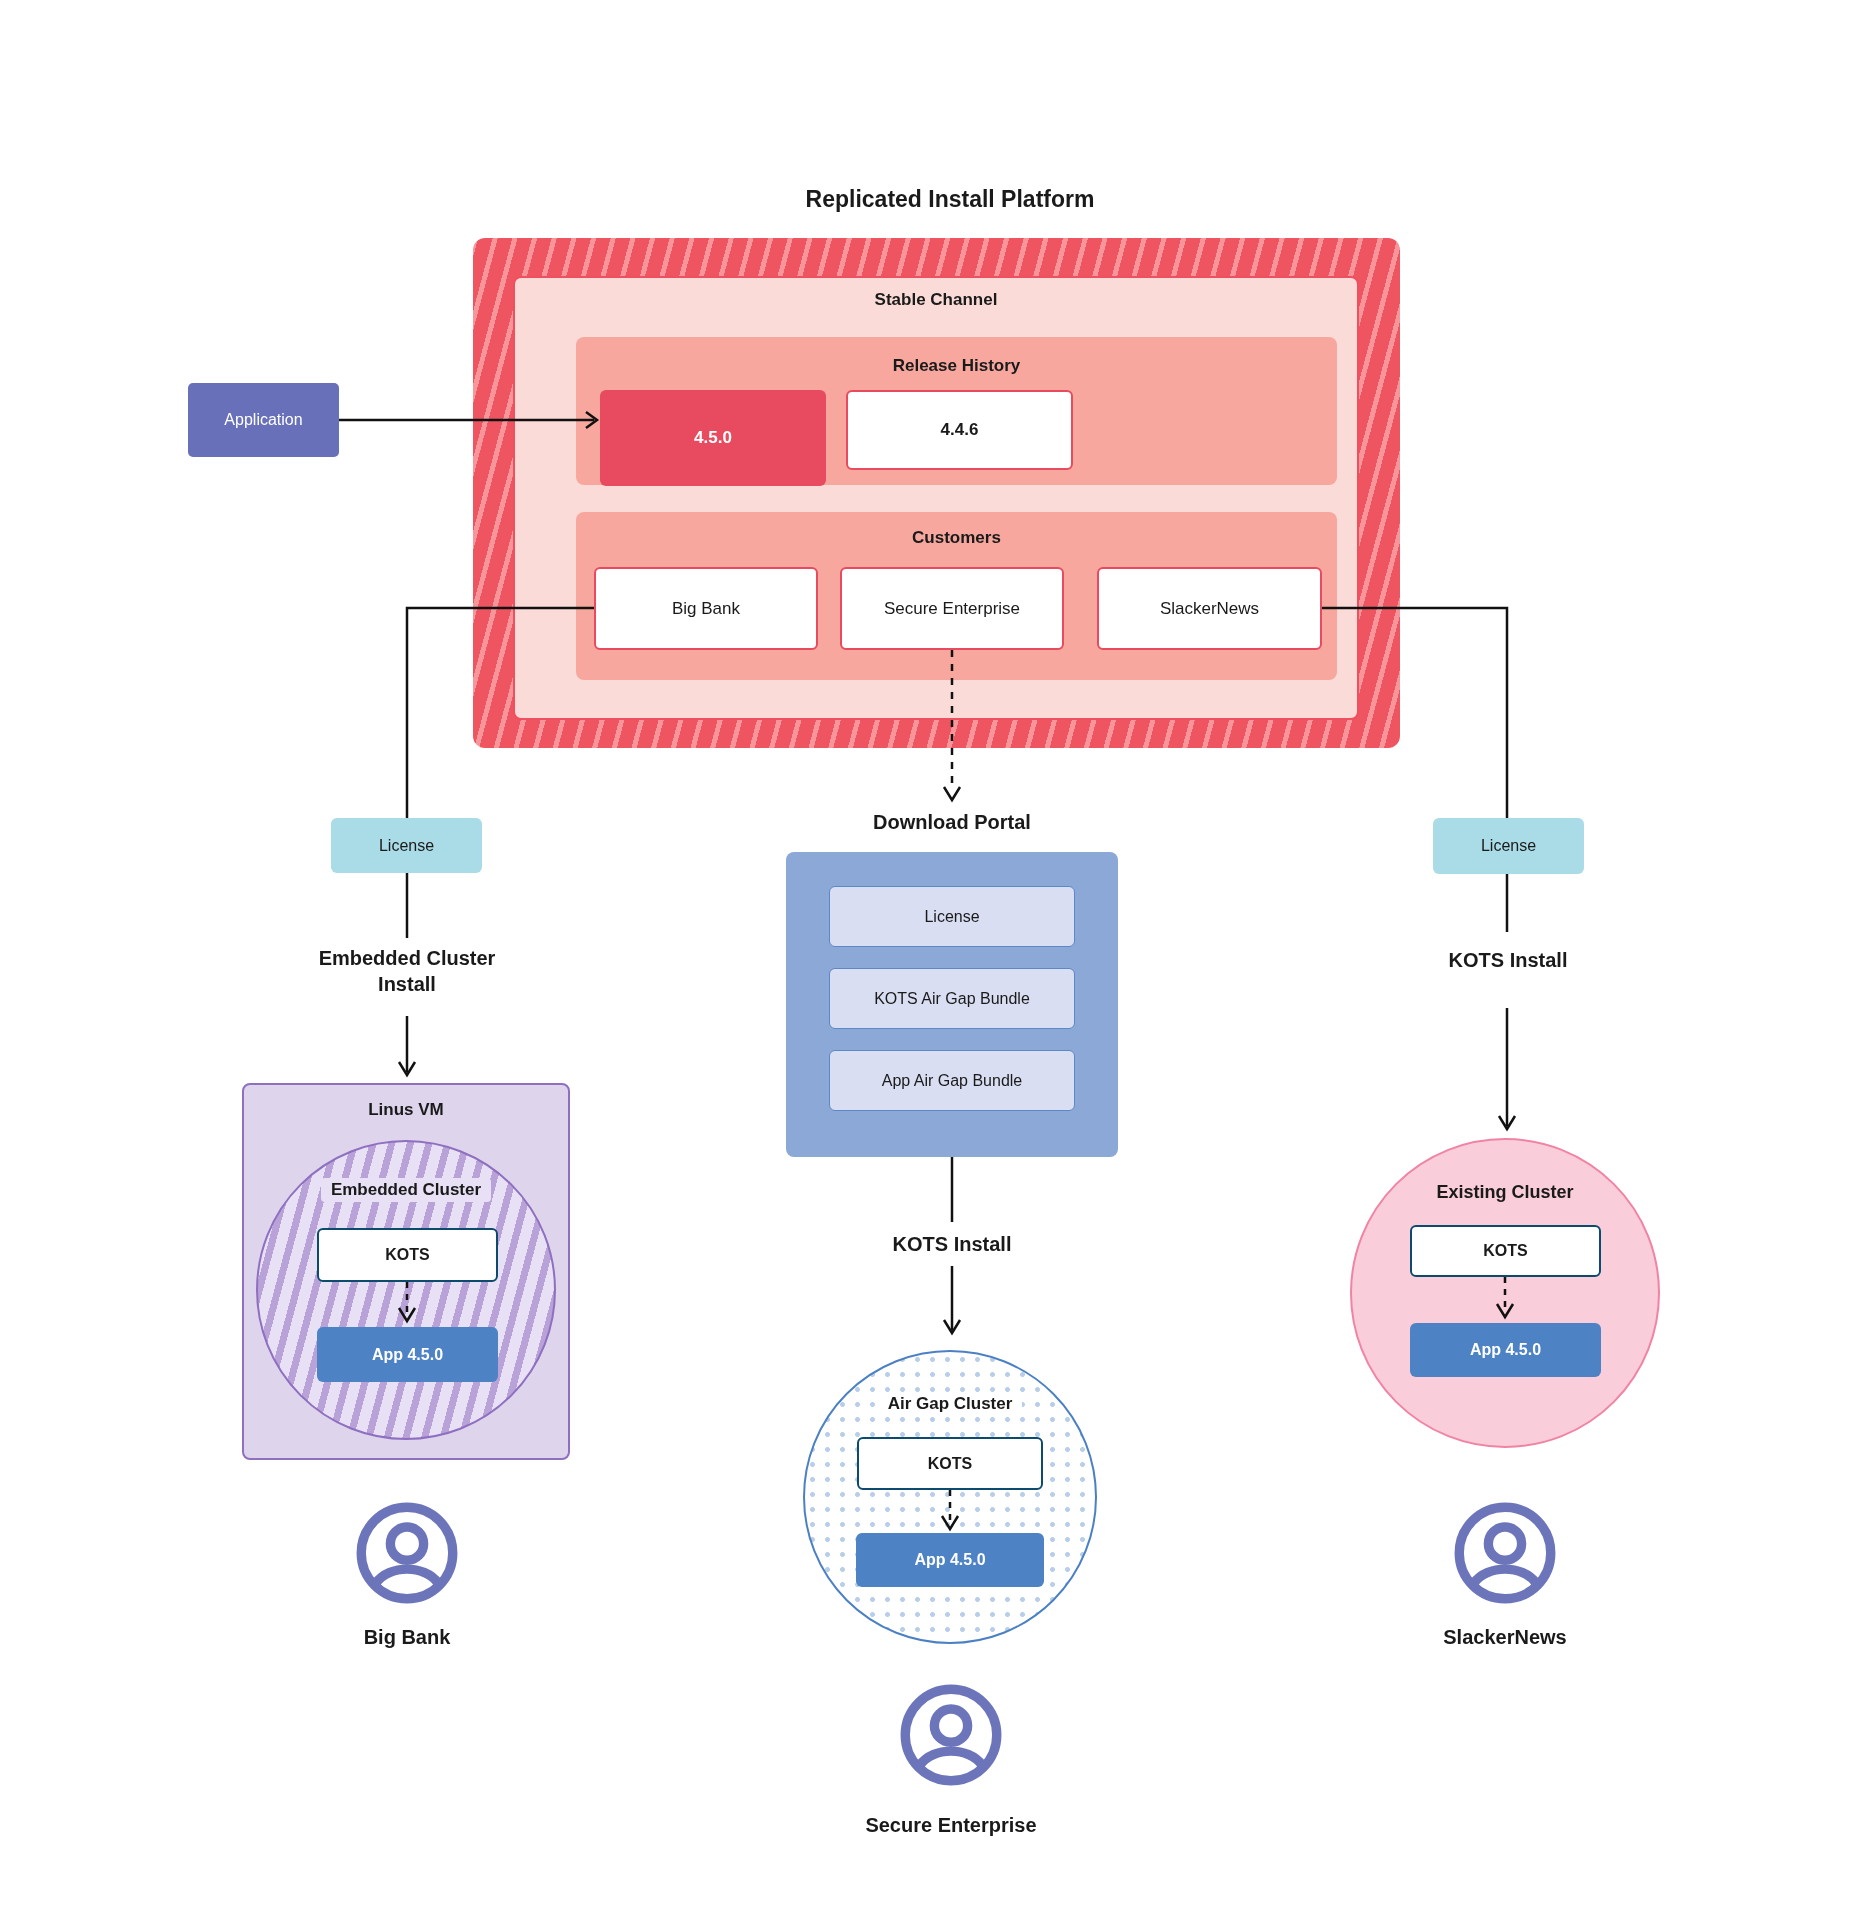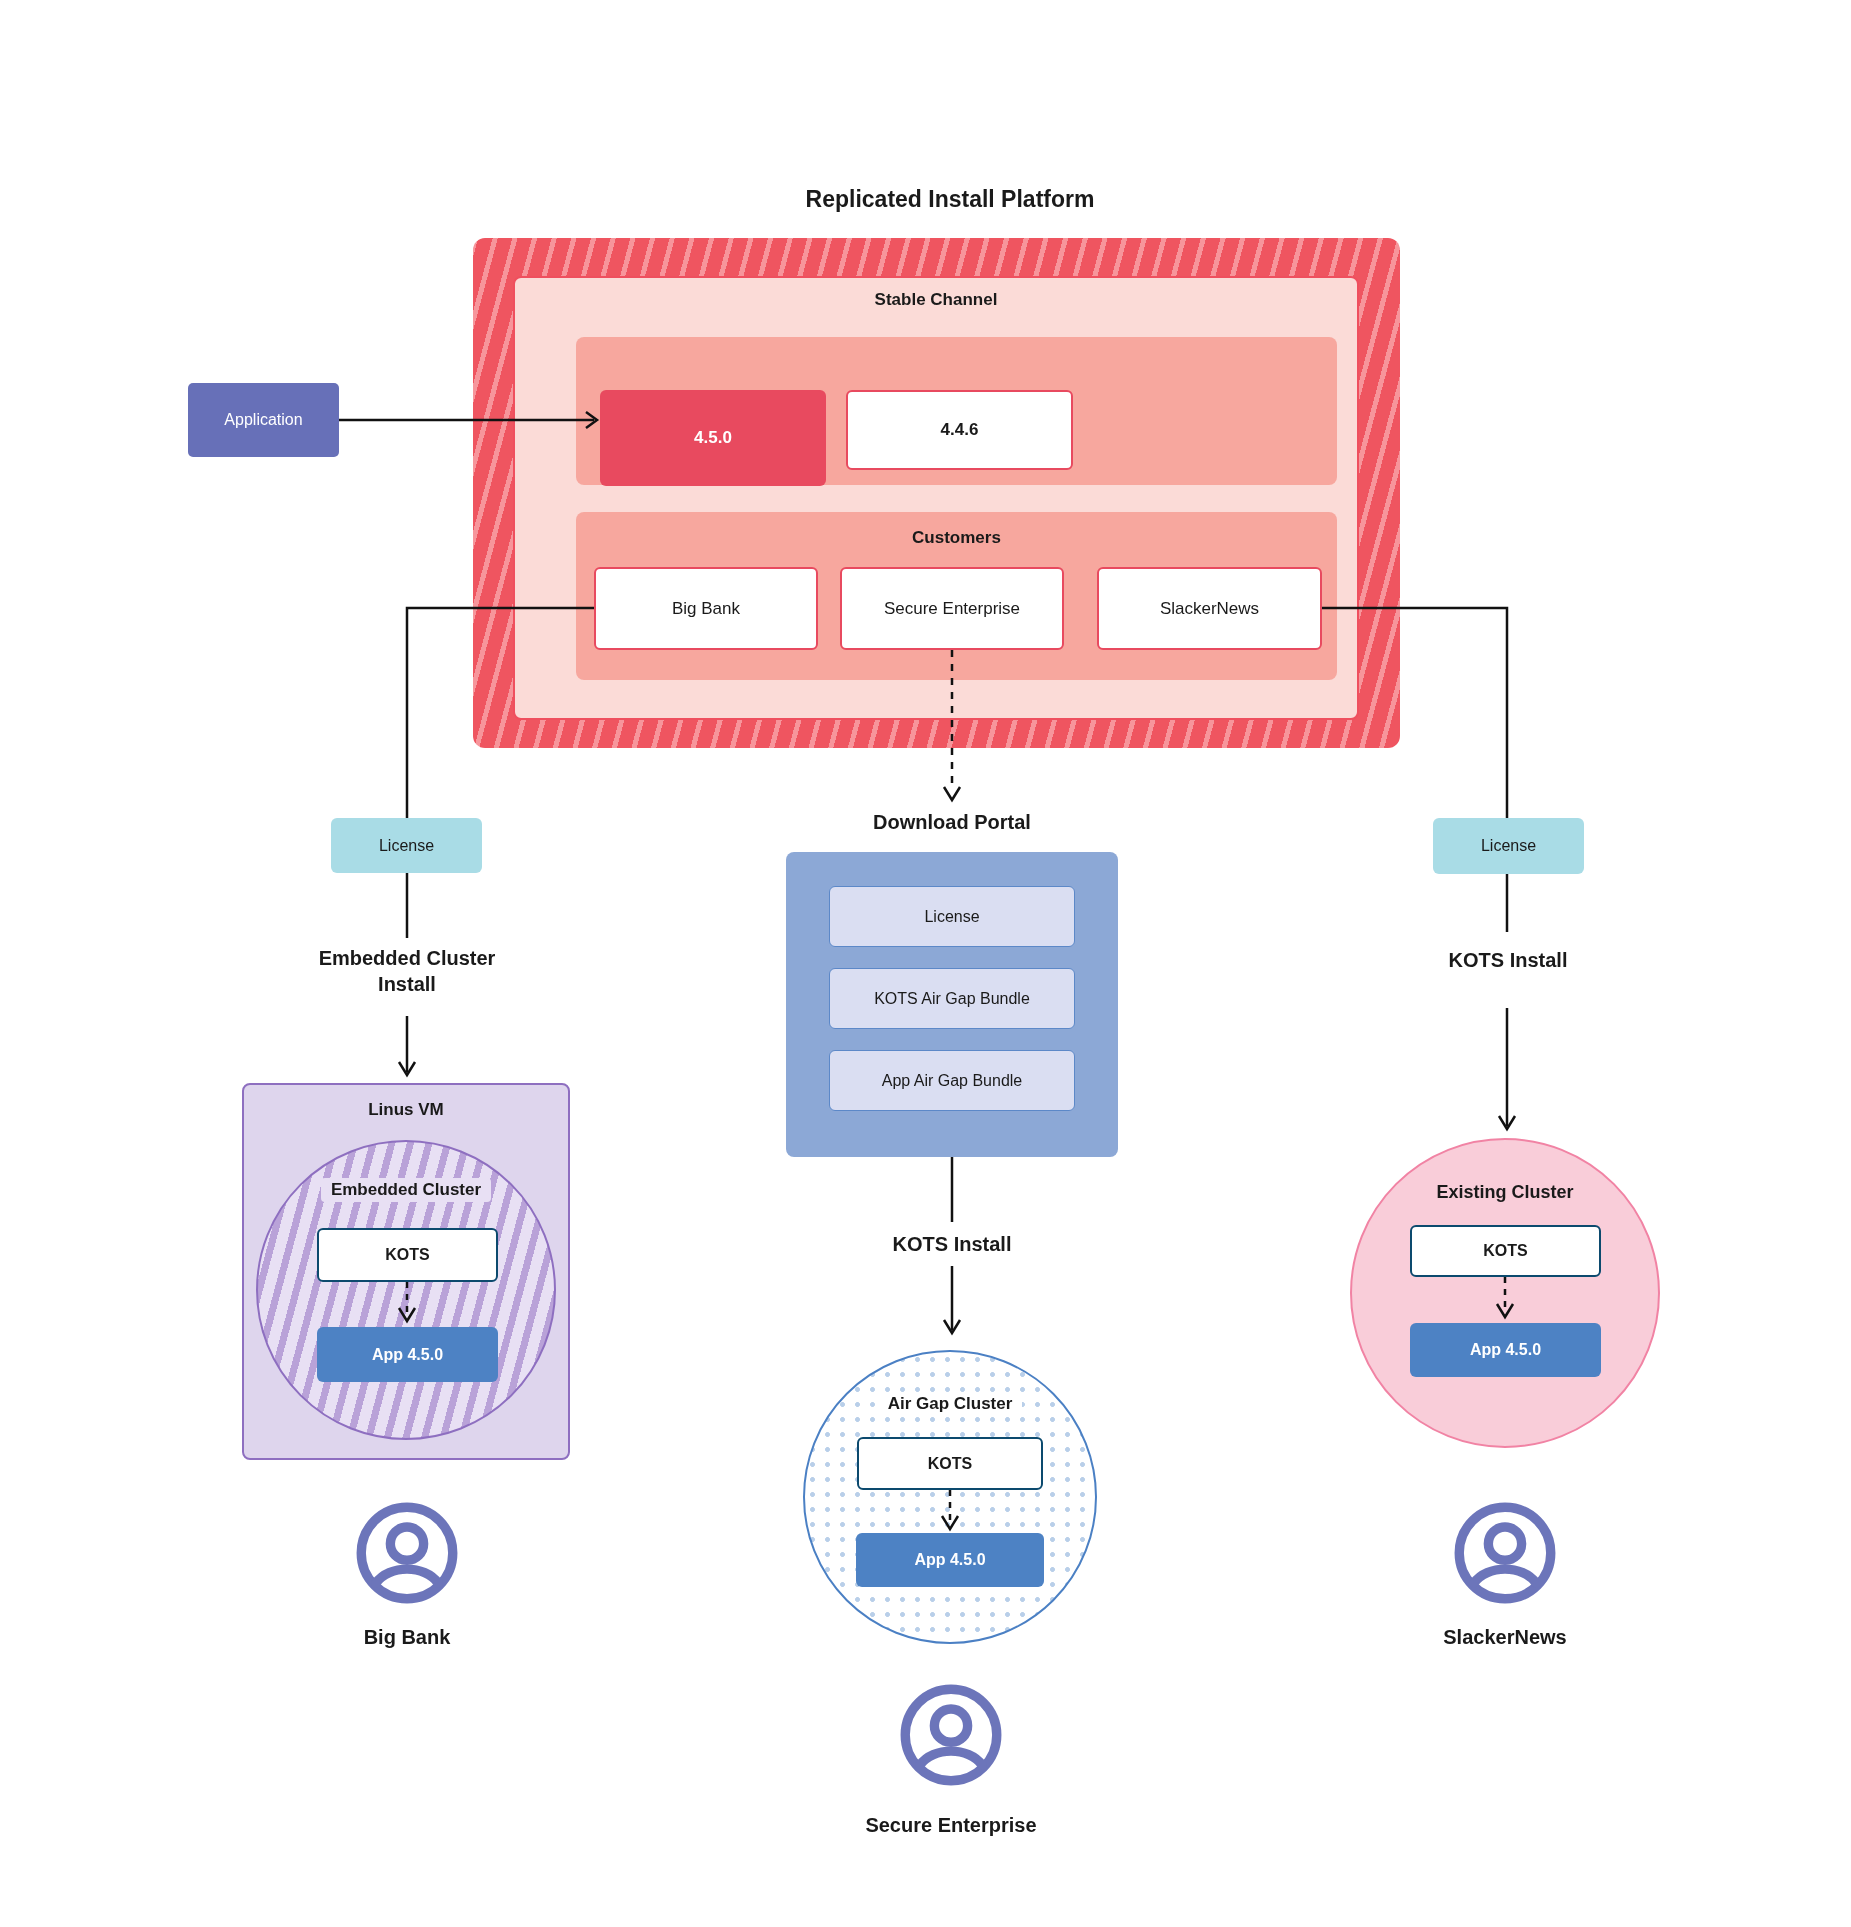--- a/index.html
+++ b/index.html
@@ -55,20 +55,21 @@
 
 <div class="canvas">
 
   <div class="hdr" style="left:600px;top:186px;width:700px;font-size:23px;">Replicated Install Platform</div>
 
   <div class="abs platform"></div>
   <div class="abs stable"></div>
   <div class="hdr" style="left:513px;top:290px;width:846px;font-size:17px;">Stable Channel</div>
 
   <div class="abs salmon release-box"></div>
+  <div class="hdr" style="left:576px;top:356px;width:761px;font-size:17px;">Release History</div>
   <div class="box ver ver-current" style="left:600px;top:390px;width:226px;height:96px;">4.5.0</div>
   <div class="box ver ver-old" style="left:846px;top:390px;width:227px;height:80px;">4.4.6</div>
 
   <div class="abs salmon customers-box"></div>
   <div class="hdr" style="left:576px;top:528px;width:761px;font-size:17px;">Customers</div>
   <div class="box cust" style="left:594px;top:567px;width:224px;height:83px;">Big Bank</div>
   <div class="box cust" style="left:840px;top:567px;width:224px;height:83px;padding:0 40px;">Secure Enterprise</div>
   <div class="box cust" style="left:1097px;top:567px;width:225px;height:83px;">SlackerNews</div>
 
   <div class="box application">Application</div>

